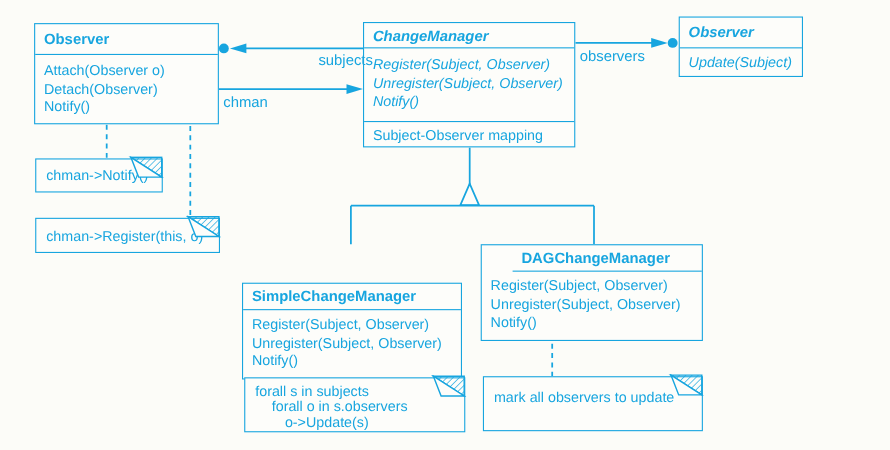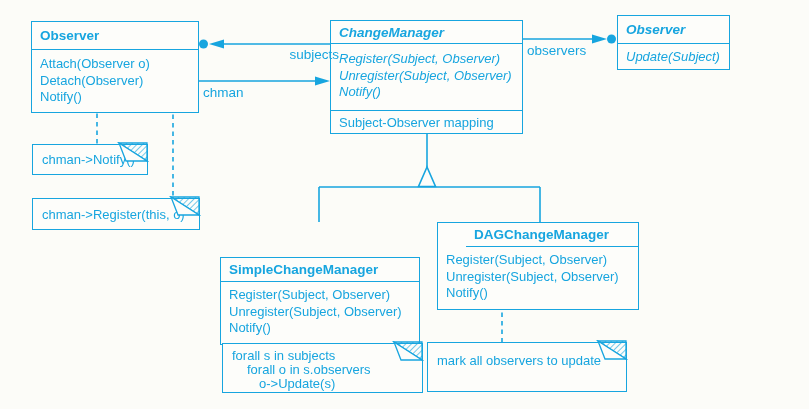--- a/index.html
+++ b/index.html
@@ -155,21 +155,21 @@
   <div class="note" style="left:222px; top:343px; width:201px; height:50px; padding:5px 0 0 9px;">
     <div class="nline">forall s in subjects</div>
     <div class="nline" style="padding-left:15px;">forall o in s.observers</div>
     <div class="nline" style="padding-left:27px;">o-&gt;Update(s)</div>
     <svg class="dogear" width="33" height="22" viewBox="0 0 33 22">
       <polygon points="3,1 31,1 31,19" fill="url(#hatch)" stroke="#17a5df" stroke-width="1.3"></polygon>
       <polygon points="3,1 31,19 10,19" fill="#fdfdfa" stroke="#17a5df" stroke-width="1.3"></polygon>
     </svg>
   </div>
 
-  <div class="note" style="left:427px; top:342px; width:200px; height:50px; padding:11px 0 0 9px;">
+  <div class="note" style="left:439px; top:342px; width:200px; height:50px; padding:11px 0 0 9px;">
     <div class="nline">mark all observers to update</div>
     <svg class="dogear" width="33" height="22" viewBox="0 0 33 22">
       <polygon points="3,1 31,1 31,19" fill="url(#hatch)" stroke="#17a5df" stroke-width="1.3"></polygon>
       <polygon points="3,1 31,19 10,19" fill="#fdfdfa" stroke="#17a5df" stroke-width="1.3"></polygon>
     </svg>
   </div>
 
 </div>
 
 </body></html>

